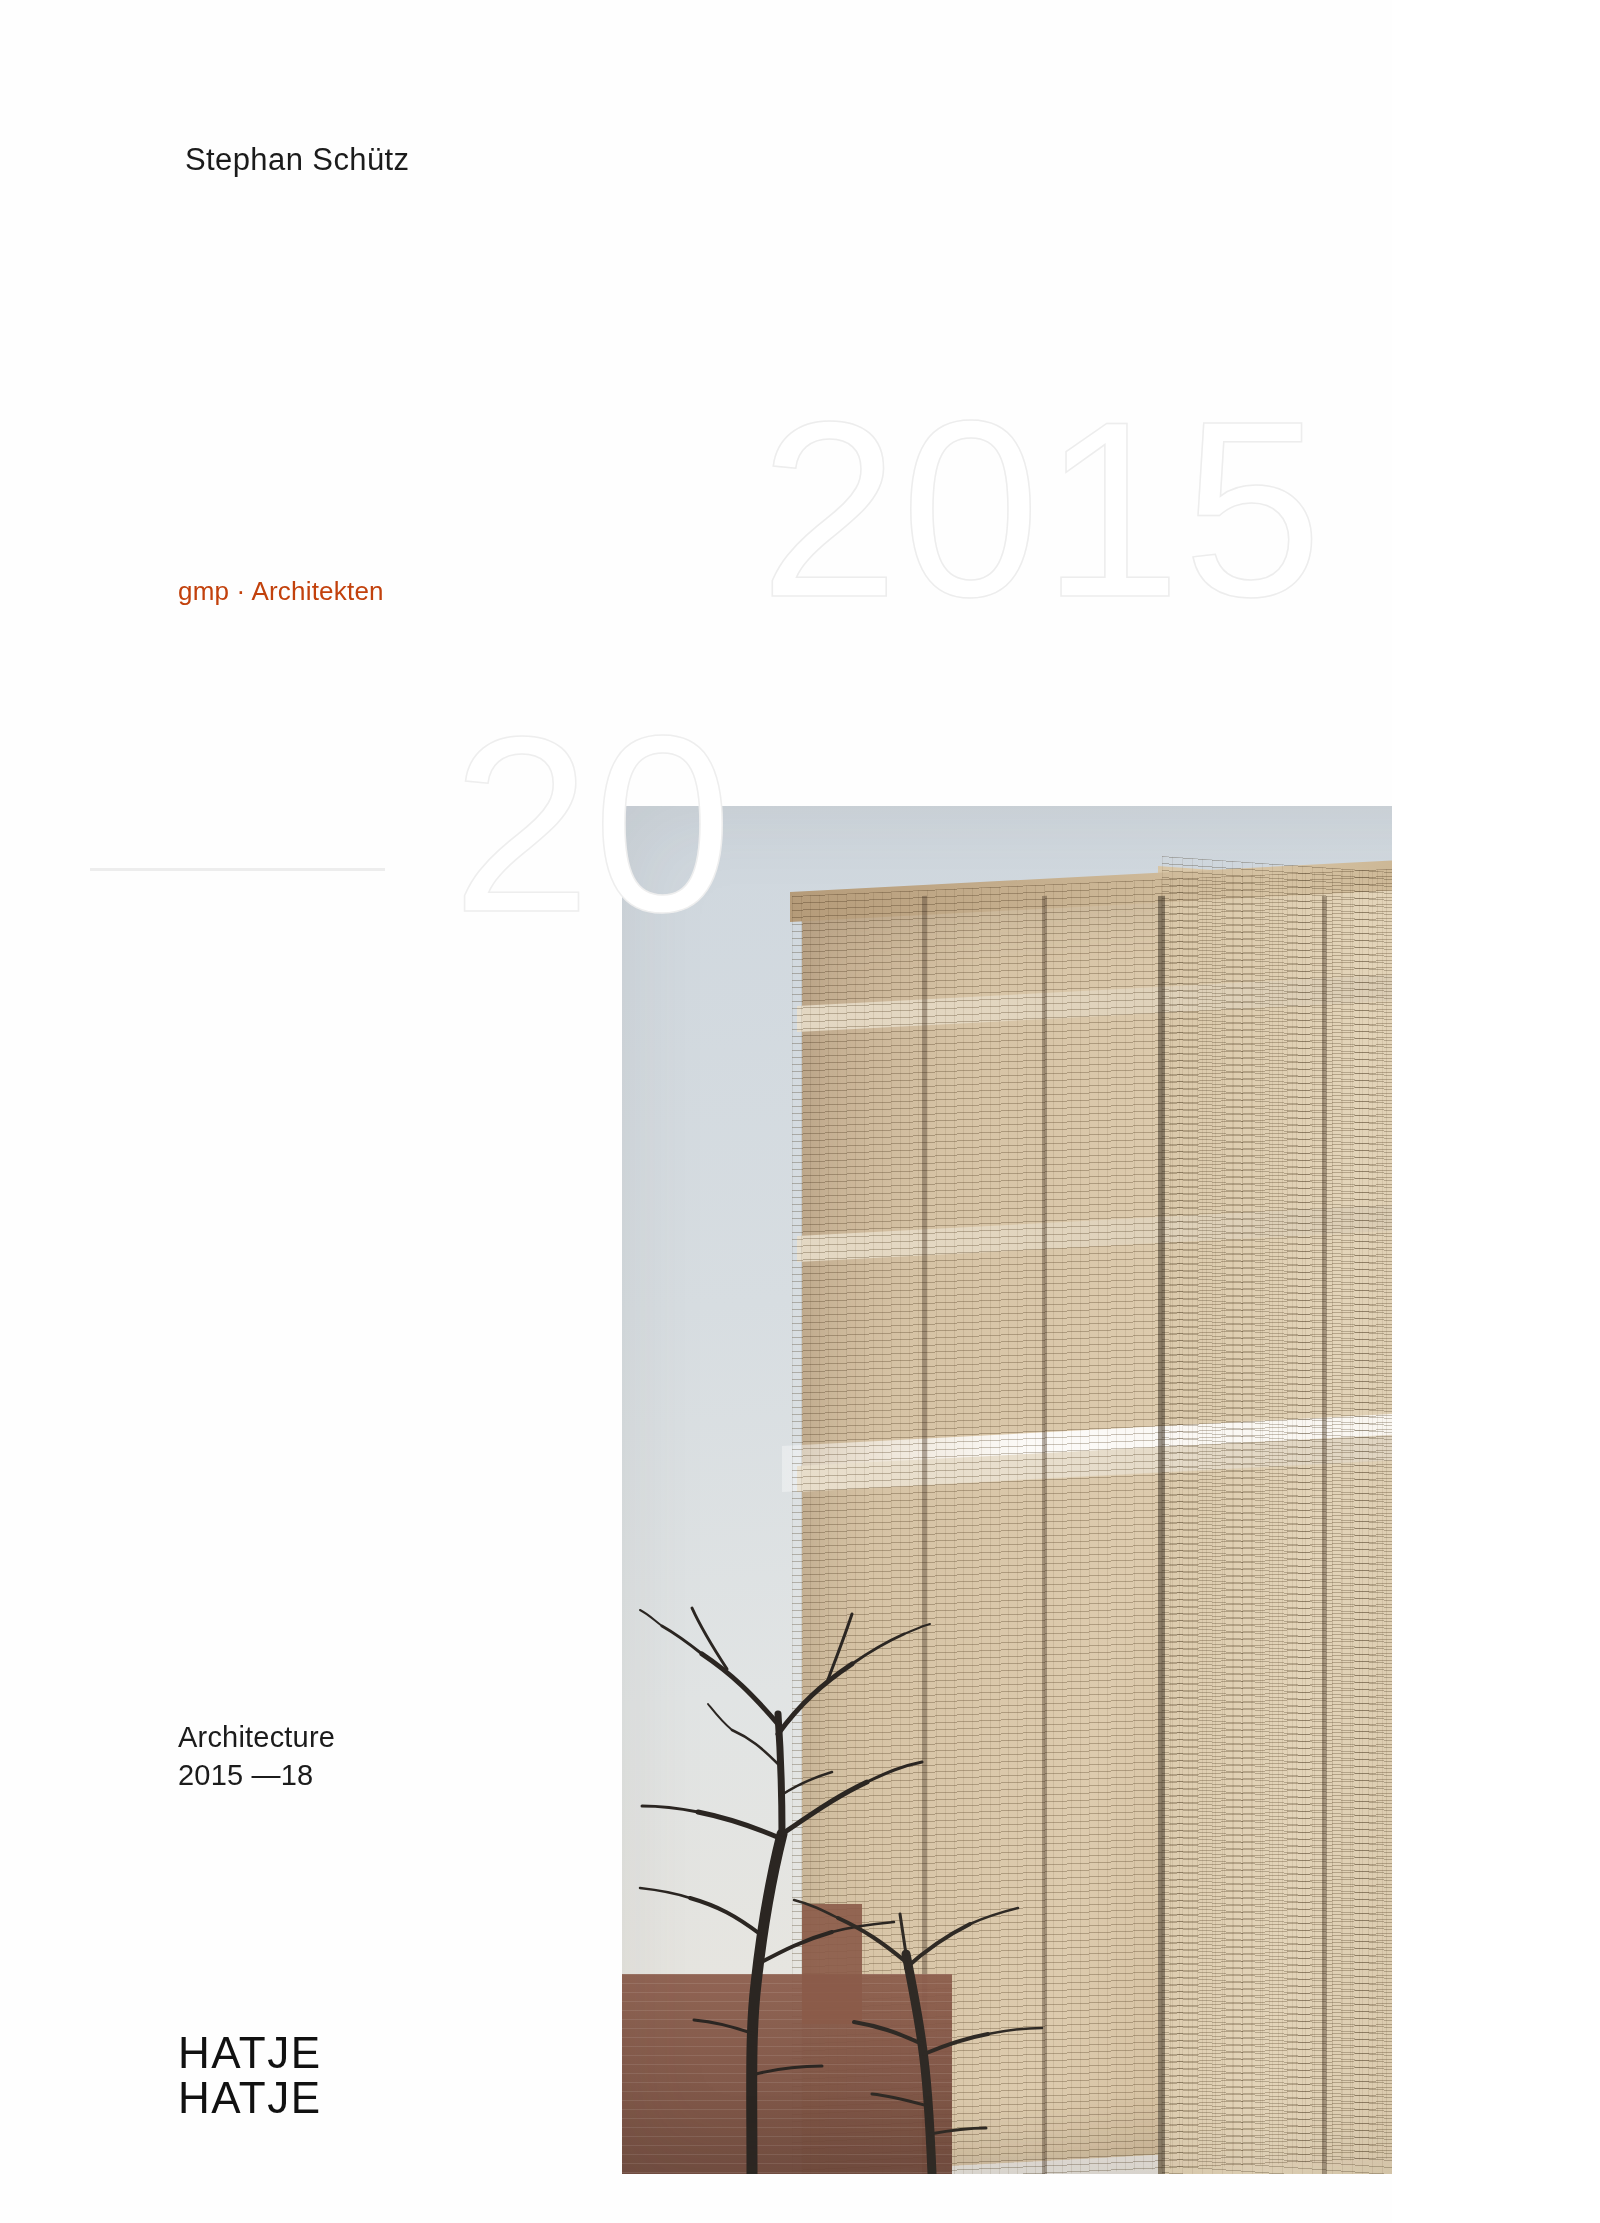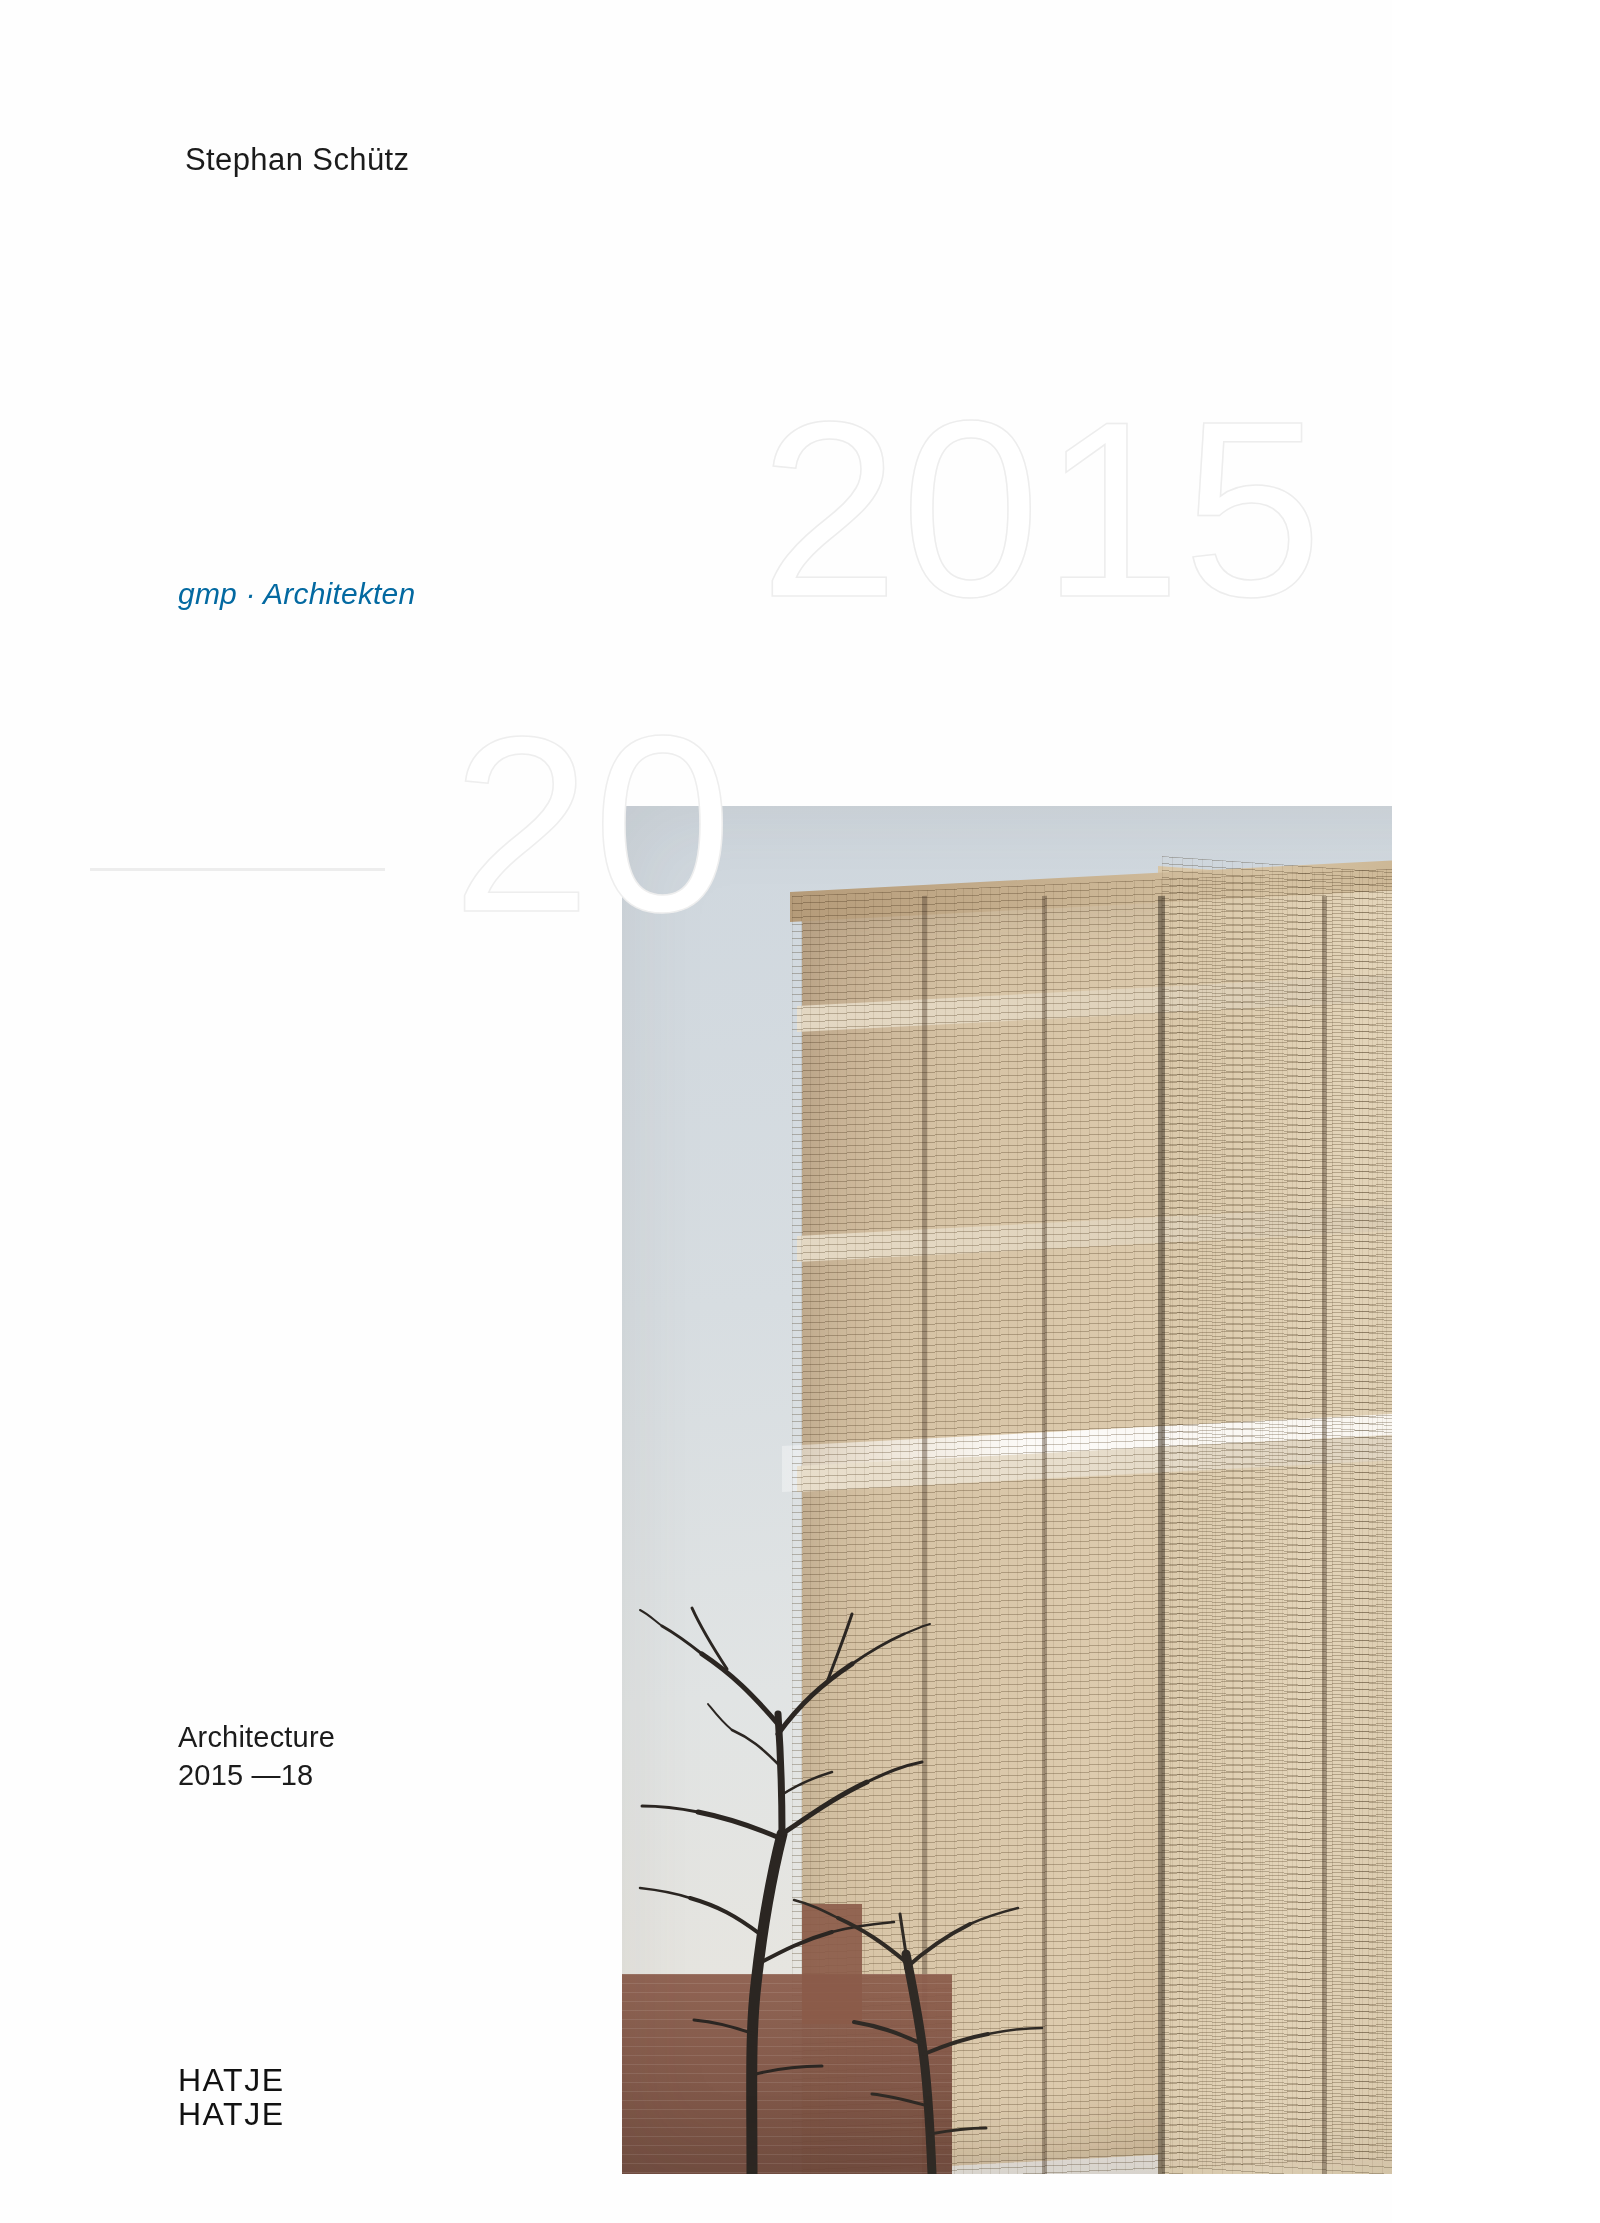--- a/index.html
+++ b/index.html
@@ -63,45 +63,44 @@
     height: 3px;
     background: #ededed;
     z-index: 3;
   }
 
   
   .office {
     position: absolute;
     left: 178px;
     top: 575px;
-    font-size: 30px;
+    font-size: 26px;
     line-height: 1.24;
-    color: #0369a1;
+    color: #c2410c;
     letter-spacing: 0.2px;
-    font-style: italic;
   }
   .office .line2 { margin-left: 2px; }
 
   
   .subtitle {
     position: absolute;
     left: 178px;
     top: 1718px;
     font-size: 29px;
     line-height: 1.32;
     color: #1b1b1b;
     letter-spacing: 0.2px;
   }
 
   
   .publisher {
     position: absolute;
     left: 178px;
-    bottom: 92px;
-    font-size: 32px;
+    bottom: 102px;
+    font-size: 44px;
     line-height: 1.04;
     letter-spacing: 1.5px;
     color: #111111;
     font-weight: 400;
   }
 
   
   .photo {
     position: absolute;
     left: 622px;

